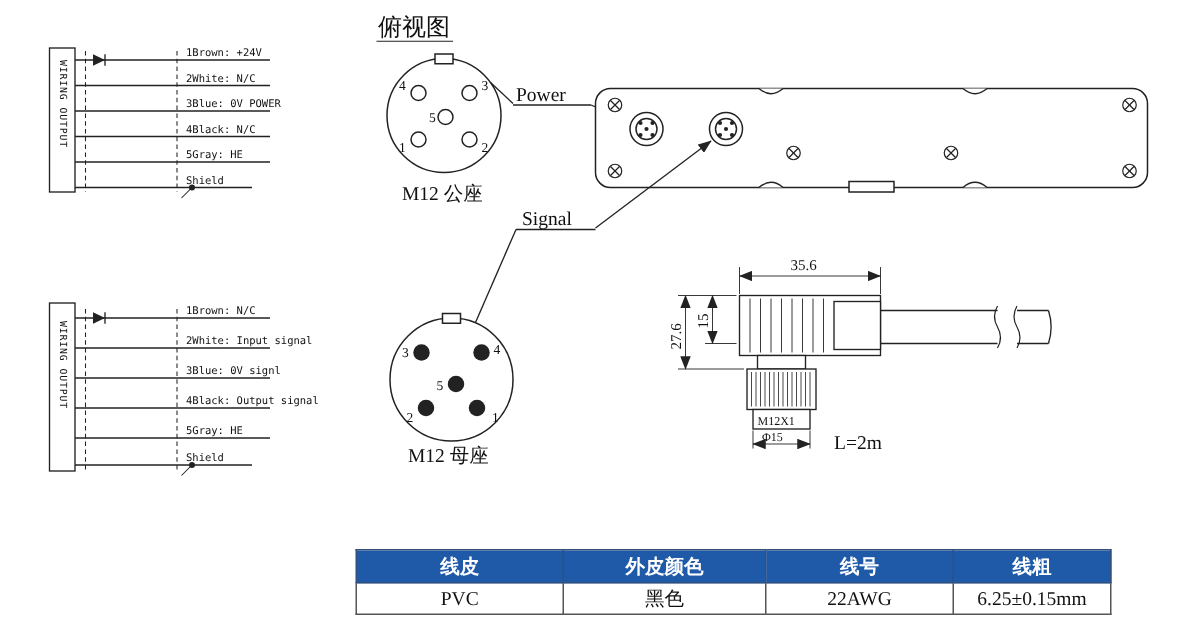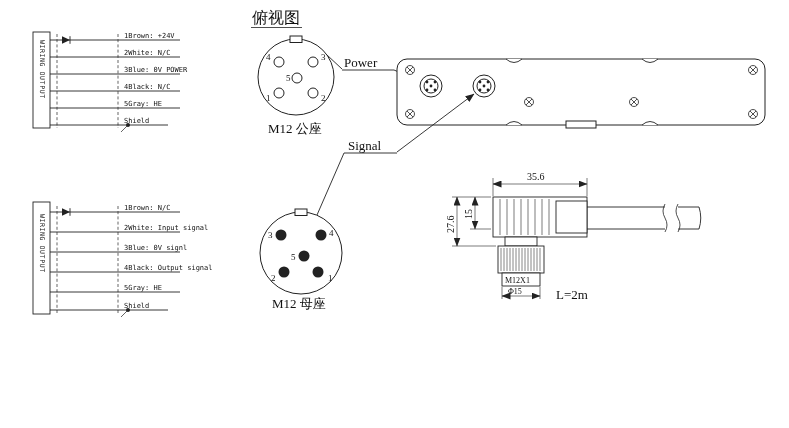--- a/index.html
+++ b/index.html
@@ -254,14 +254,38 @@
     <g stroke-width="0.6">
       <line x1="470" y1="197" x2="452" y2="197"></line>
       <line x1="496" y1="246" x2="452" y2="246"></line>
       <line x1="457" y1="197" x2="457" y2="246" marker-start="url(#arr)" marker-end="url(#arr)"></line>
       <text transform="translate(454,233) rotate(-90)" class="txt-dim">27.6</text>
     </g>
     <text x="556" y="299" class="txt-label">L=2m</text>
   </g>
 </svg>
 
+<table class="spec">
+  <colgroup>
+    <col style="width:138px">
+        <col style="width:135px">
+        <col style="width:125px">
+        <col style="width:105px">
+  </colgroup>
+  <thead>
+    <tr>
+      <th>线皮</th>
+      <th>外皮颜色</th>
+      <th>线号</th>
+      <th>线粗</th>
+    </tr>
+  </thead>
+  <tbody>
+    <tr>
+      <td>PVC</td>
+      <td>黑色</td>
+      <td>22AWG</td>
+      <td>6.25±0.15mm</td>
+    </tr>
+  </tbody>
+</table>
 
 </div>
 
 </body></html>

